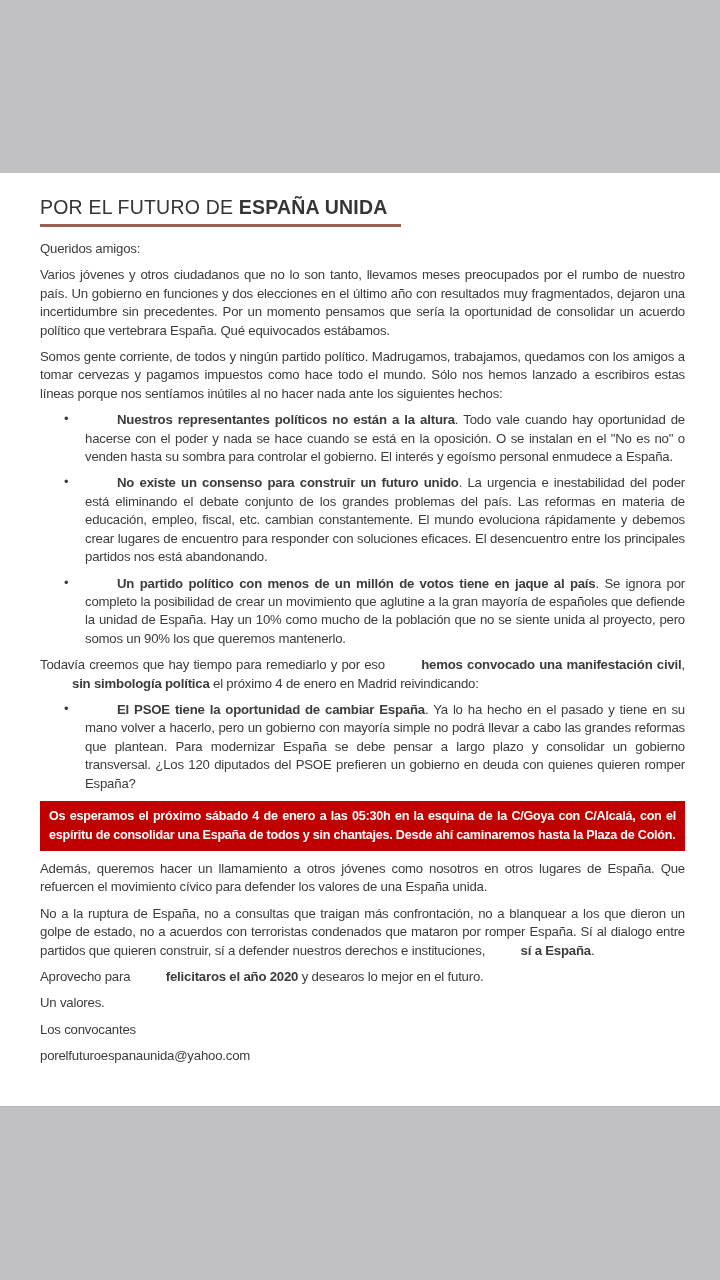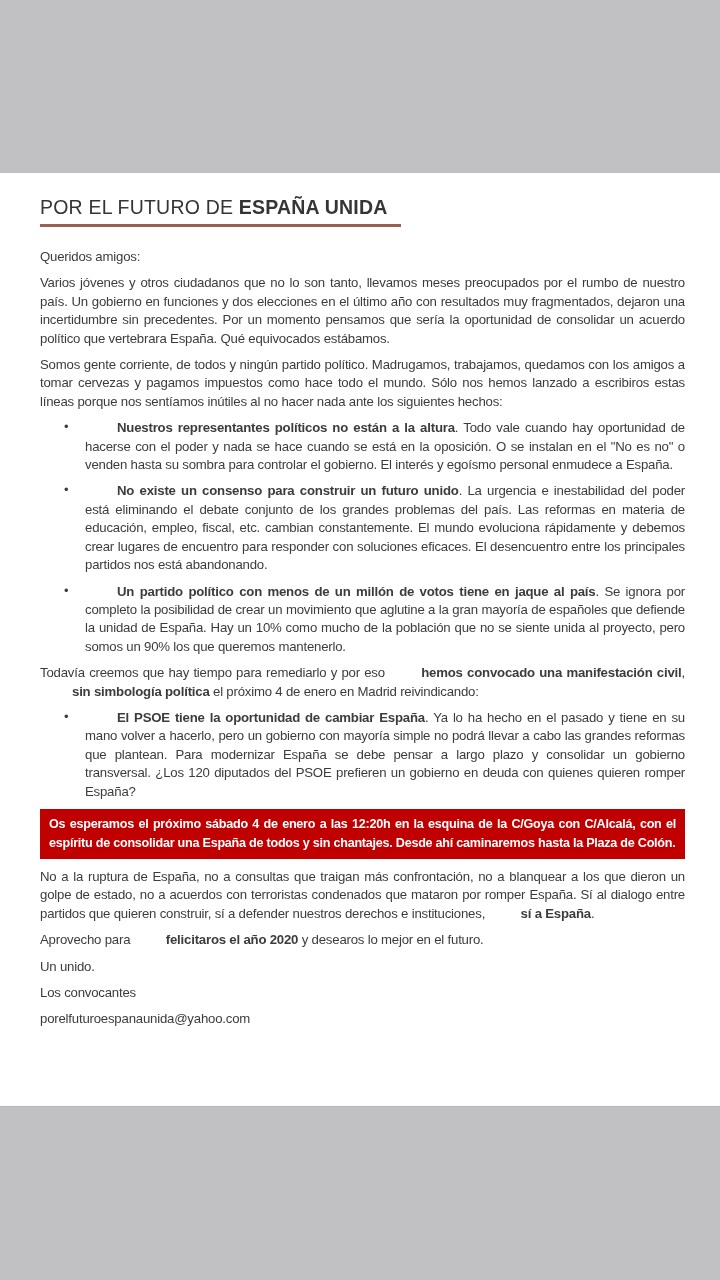--- a/index.html
+++ b/index.html
@@ -23,21 +23,21 @@
   h1.title{
     display:inline-block;
     font-size:19.5px;line-height:24px;font-weight:400;color:#353535;
     letter-spacing:0.2px;margin:0 0 13px 0;padding:0 14px 5px 0;
     border-bottom:3px solid var(--underline);
     white-space:nowrap;
   }
   h1.title .bold{font-weight:700;}
   .page p, .bullet{
     font-size:13.2px;line-height:18.4px;letter-spacing:-0.2px;
-    color:var(--ink);text-align:justify;margin:8px 0 8px 0;
+    color:var(--ink);text-align:justify;margin:0 0 8px 0;
   }
   .salutation{text-align:left !important;}
   .plain{text-align:right;}
   .bullet{position:relative;padding-left:45px;}
   .bullet::before{
     content:"\2022";
     position:absolute;left:24px;top:-1px;
     font-size:13px;color:var(--ink);
   }
   .b{font-weight:700;padding-left:32px;}
@@ -71,28 +71,29 @@
       <div class="bullet"><span class="b">No existe un consenso para construir un futuro unido</span><span>. La urgencia e inestabilidad del poder está eliminando el debate conjunto de los grandes problemas del país. Las reformas en materia de educación, empleo, fiscal, etc. cambian constantemente. El mundo evoluciona rápidamente y debemos crear lugares de encuentro para responder con soluciones eficaces. El desencuentro entre los principales partidos nos está abandonando.</span></div>
       <div class="bullet"><span class="b">Un partido político con menos de un millón de votos tiene en jaque al país</span><span>. Se ignora por completo la posibilidad de crear un movimiento que aglutine a la gran mayoría de españoles que defiende la unidad de España. Hay un 10% como mucho de la población que no se siente unida al proyecto, pero somos un 90% los que queremos mantenerlo.</span></div>
     </div>
 
     <p><span>Todavía creemos que hay tiempo para remediarlo y por eso </span><span class="b">hemos convocado una manifestación civil</span><span>, </span><span class="b">sin simbología política</span><span> el próximo 4 de enero en Madrid reivindicando:</span></p>
 
     <div>
       <div class="bullet"><span class="b">El PSOE tiene la oportunidad de cambiar España</span><span>. Ya lo ha hecho en el pasado y tiene en su mano volver a hacerlo, pero un gobierno con mayoría simple no podrá llevar a cabo las grandes reformas que plantean. Para modernizar España se debe pensar a largo plazo y consolidar un gobierno transversal. ¿Los 120 diputados del PSOE prefieren un gobierno en deuda con quienes quieren romper España?</span></div>
     </div>
 
-    <div class="banner">Os esperamos el próximo sábado 4 de enero a las 12:20h en la esquina de la C/Goya con C/Alcalá, con el espíritu de consolidar una España de todos y sin chantajes. Desde ahí caminaremos hasta la Plaza de Colón.</div>
+    <div class="banner">Os esperamos el próximo sábado 4 de enero a las 05:30h en la esquina de la C/Goya con C/Alcalá, con el espíritu de consolidar una España de todos y sin chantajes. Desde ahí caminaremos hasta la Plaza de Colón.</div>
 
+    <p>Además, queremos hacer un llamamiento a otros jóvenes como nosotros en otros lugares de España. Que refuercen el movimiento cívico para defender los valores de una España unida.</p>
 
     <p><span>No a la ruptura de España, no a consultas que traigan más confrontación, no a blanquear a los que dieron un golpe de estado, no a acuerdos con terroristas condenados que mataron por romper España. Sí al dialogo entre partidos que quieren construir, sí a defender nuestros derechos e instituciones, </span><span class="b">sí a España</span><span>.</span></p>
 
     <p class="plain"><span>Aprovecho para </span><span class="b">felicitaros el año 2020</span><span> y desearos lo mejor en el futuro.</span></p>
 
-    <p class="plain">Un unido.</p>
+    <p class="plain">Un valores.</p>
 
     <p class="plain">Los convocantes</p>
 
     <p class="email">porelfuturoespanaunida@yahoo.com</p>
   </div>
 
   <div class="letterbox-bottom"></div>
 </div>
 
 </body></html>

